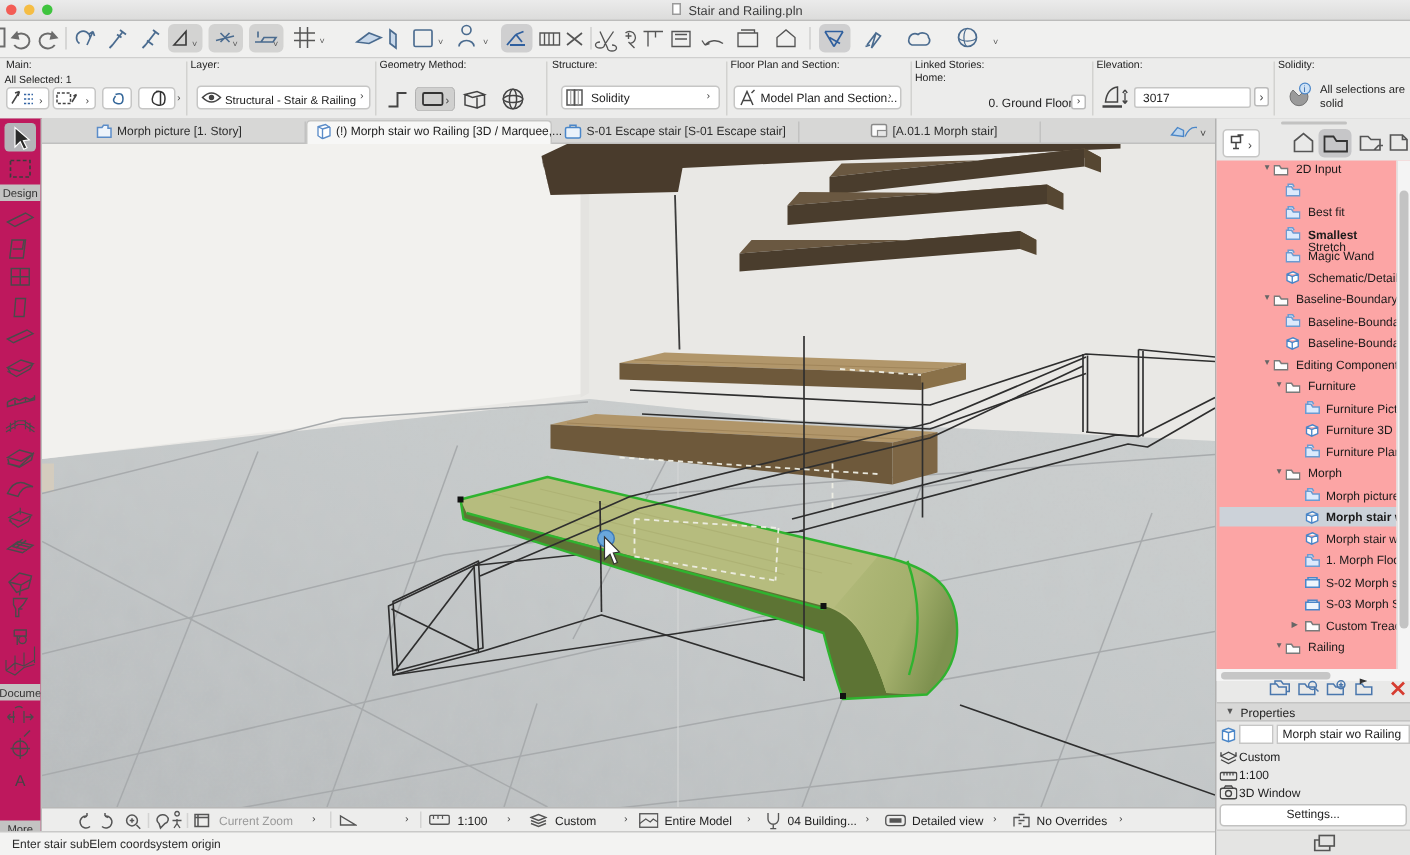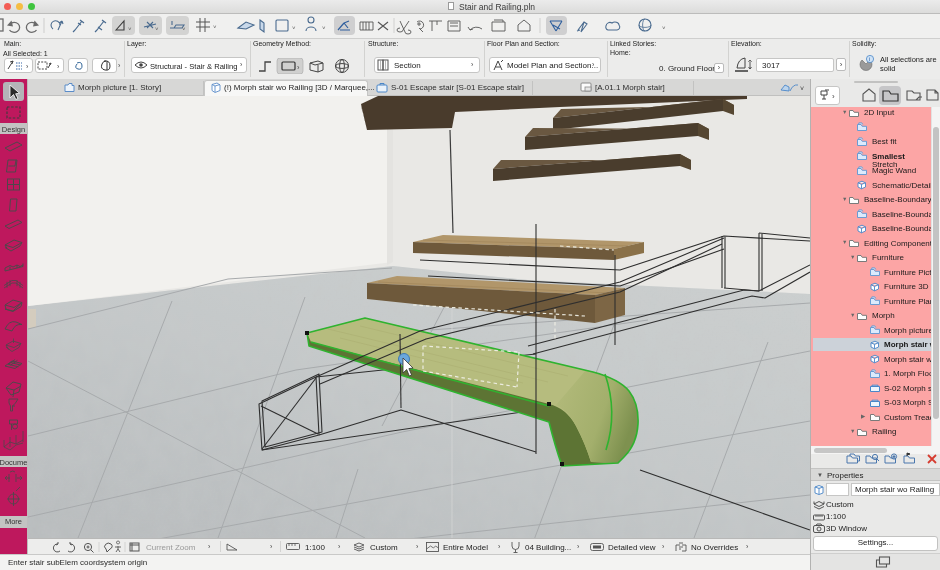--- a/index.html
+++ b/index.html
@@ -148,21 +148,21 @@
     </g>
   </svg>
 
   <div class="abs wbtn" style="left:374px;top:18px;width:106px;height:16px;"></div>
   <svg class="abs" style="left:377px;top:20px;" width="14" height="12" viewBox="0 0 14 12">
     <rect x="1" y="1" width="5" height="10" fill="none" stroke="#555" stroke-width="1"></rect>
     <rect x="6" y="1" width="5" height="10" fill="none" stroke="#555" stroke-width="1"></rect>
     <line x1="3.5" y1="1" x2="3.5" y2="11" stroke="#999" stroke-width="0.7"></line>
     <line x1="8.5" y1="1" x2="8.5" y2="11" stroke="#999" stroke-width="0.7"></line>
   </svg>
-  <div class="abs t8" style="left:394px;top:22px;">Section</div>
+  <div class="abs t8" style="left:394px;top:22px;">Solidity</div>
   <div class="abs chev" style="left:471px;top:22px;">›</div>
 
   <div class="abs wbtn" style="left:489px;top:18px;width:112px;height:16px;"></div>
   <svg class="abs" style="left:492px;top:20px;" width="13" height="12" viewBox="0 0 13 12">
     <path d="M2,11 L6,2 L10,11 M3.5,8 h5" fill="none" stroke="#444" stroke-width="1"></path>
     <path d="M9,3 l2,-2" stroke="#444" stroke-width="1"></path>
   </svg>
   <div class="abs t8" style="left:507px;top:22px;">Model Plan and Section...</div>
   <div class="abs chev" style="left:592px;top:22px;">›</div>
 
@@ -249,21 +249,21 @@
       <path d="M4,368 l6,-5 l6,2 l7,-4 m-19,7 l6,3 l6,-5 l7,-2 m-19,-3 v7 m6,-10 v10 m6,-12 v9 m7,-13 v11" stroke-width="0.75"></path>
     </g>
     <rect x="0" y="377" width="27" height="11" fill="#c3c3c2"></rect>
     <text x="13.5" y="385.5" font-size="7.5" fill="#333" text-anchor="middle">Docume</text>
     <g stroke="#4a4a4a" stroke-width="0.85" fill="none">
       <path d="M5,399 h5 m7,0 h5 m-17,0 l2,-2 m-2,2 l2,2 m13,-4 l2,2 l-2,2 m-11,-6 v8 m7,-8 v8 m-6,-10 q3,-2 5,0"></path>
       <path d="M13.5,420 m-5,0 a5,5 0 1,0 10,0 a5,5 0 1,0 -10,0 M13.5,413 v14 M7,420 h13 m-4,-8 l4,-4"></path>
       <text x="13.5" y="445" font-size="10.5" fill="#444" stroke="none" text-anchor="middle">A</text>
     </g>
   </svg>
-  <div class="abs" style="left:0;top:437px;width:27px;height:12px;background:#c3c3c2;font-size:7.5px;color:#333;text-align:center;line-height:12px;">More</div>
+  <div class="abs" style="left:0;top:468px;width:27px;height:12px;background:#c3c3c2;font-size:7.5px;color:#333;text-align:center;line-height:12px;">More</div>
 </div>
 
 <div class="abs" id="viewport" style="left:28px;top:96px;width:782px;height:442px;background:#e9e8e5;">
   <svg width="782" height="442" viewBox="0 0 782 442" id="scene">
     <defs>
       <filter id="noise" x="0" y="0" width="100%" height="100%">
         <feTurbulence type="fractalNoise" baseFrequency="0.06 0.045" numOctaves="3" result="n"></feTurbulence>
         <feColorMatrix in="n" type="matrix" values="0 0 0 0 0.62  0 0 0 0 0.63  0 0 0 0 0.63  0 0 0 0.30 0"></feColorMatrix>
       </filter>
       <filter id="grain" x="0" y="0" width="100%" height="100%">

